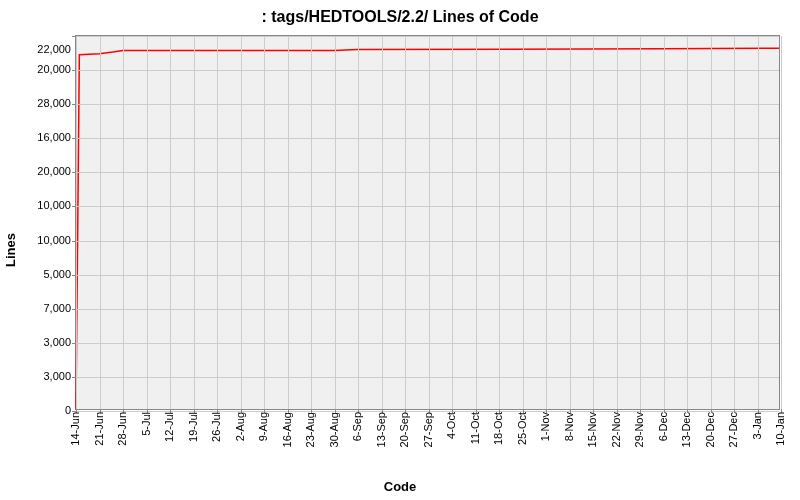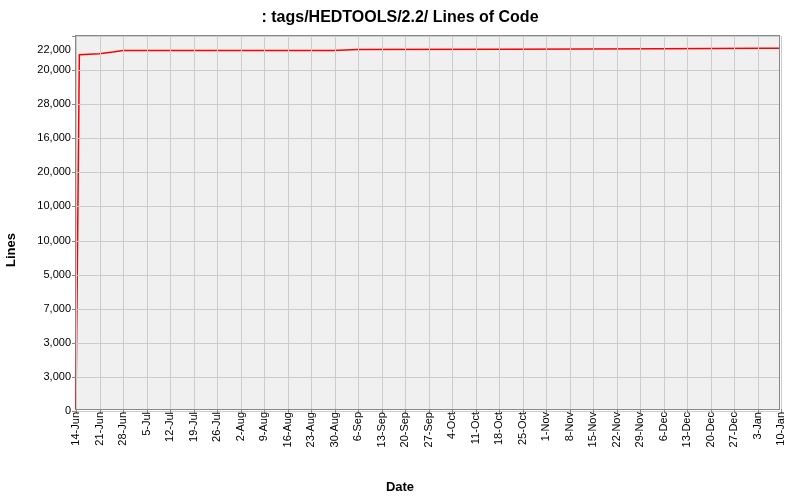--- a/index.html
+++ b/index.html
@@ -192,21 +192,21 @@
     <div class="tick-mark-x" style="left: 634.5px;"></div>
     <div class="grid-line-v" style="left: 634.5px;"></div>
     <div class="tick-mark-x" style="left: 658px;"></div>
     <div class="grid-line-v" style="left: 658px;"></div>
     <div class="tick-mark-x" style="left: 681.5px;"></div>
     <div class="grid-line-v" style="left: 681.5px;"></div>
     <div class="tick-mark-x" style="left: 705px;"></div>
     <div class="grid-line-v" style="left: 705px;"></div>
   </div>
 
-<div class="x-axis-label">Date</div>
+<div class="x-axis-label">Code</div>
 
 <div class="y-tick" style="top: 410px;">0</div>
 <div class="y-tick" style="top: 375.909px;">3,000</div>
 <div class="y-tick" style="top: 341.818px;">3,000</div>
 <div class="y-tick" style="top: 307.727px;">7,000</div>
 <div class="y-tick" style="top: 273.636px;">5,000</div>
 <div class="y-tick" style="top: 239.545px;">10,000</div>
 <div class="y-tick" style="top: 205.455px;">10,000</div>
 <div class="y-tick" style="top: 171.364px;">20,000</div>
 <div class="y-tick" style="top: 137.273px;">16,000</div>

